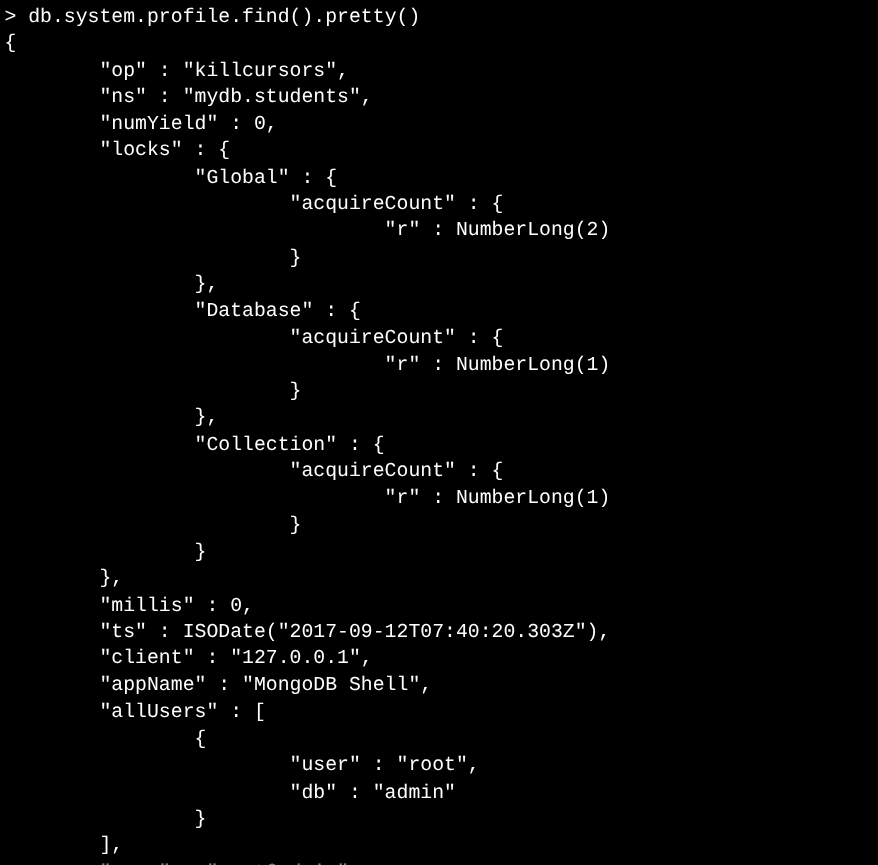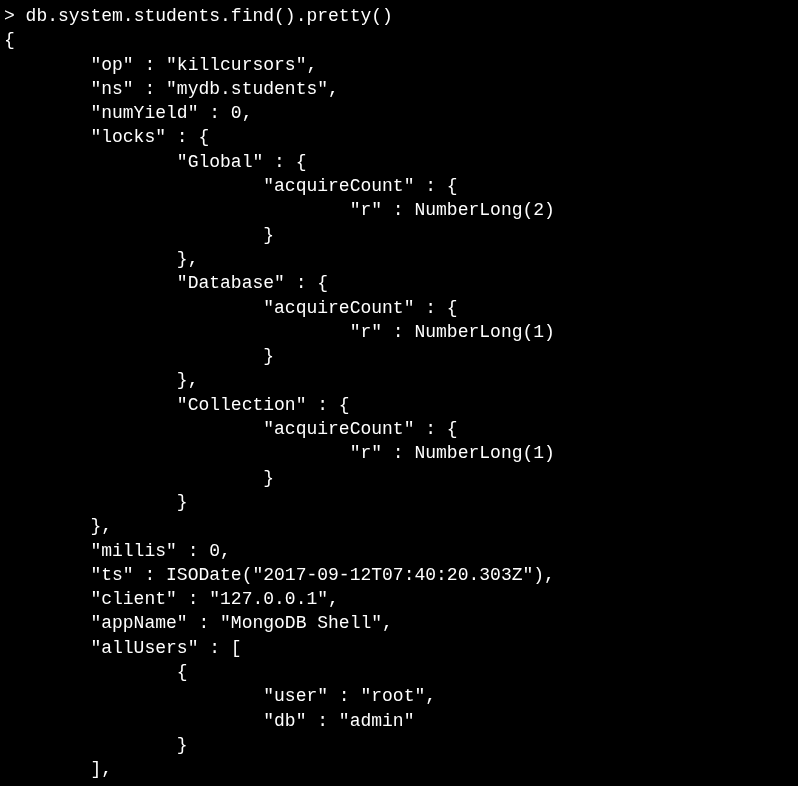--- a/index.html
+++ b/index.html
@@ -21,21 +21,21 @@
     .terminal {
       white-space: pre;
     }
     .prompt-char {
       color: #ffffff;
     }
   </style>
 </head>
 <body>
 
-<div class="terminal"><span class="prompt-char">&gt; </span><span>db.system.students.find().pretty()</span>
+<div class="terminal"><span class="prompt-char">&gt; </span><span>db.system.profile.find().pretty()</span>
 <span>{</span>
 <span>        "op" : "killcursors",</span>
 <span>        "ns" : "mydb.students",</span>
 <span>        "numYield" : 0,</span>
 <span>        "locks" : {</span>
 <span>                "Global" : {</span>
 <span>                        "acquireCount" : {</span>
 <span>                                "r" : NumberLong(2)</span>
 <span>                        }</span>
 <span>                },</span>

